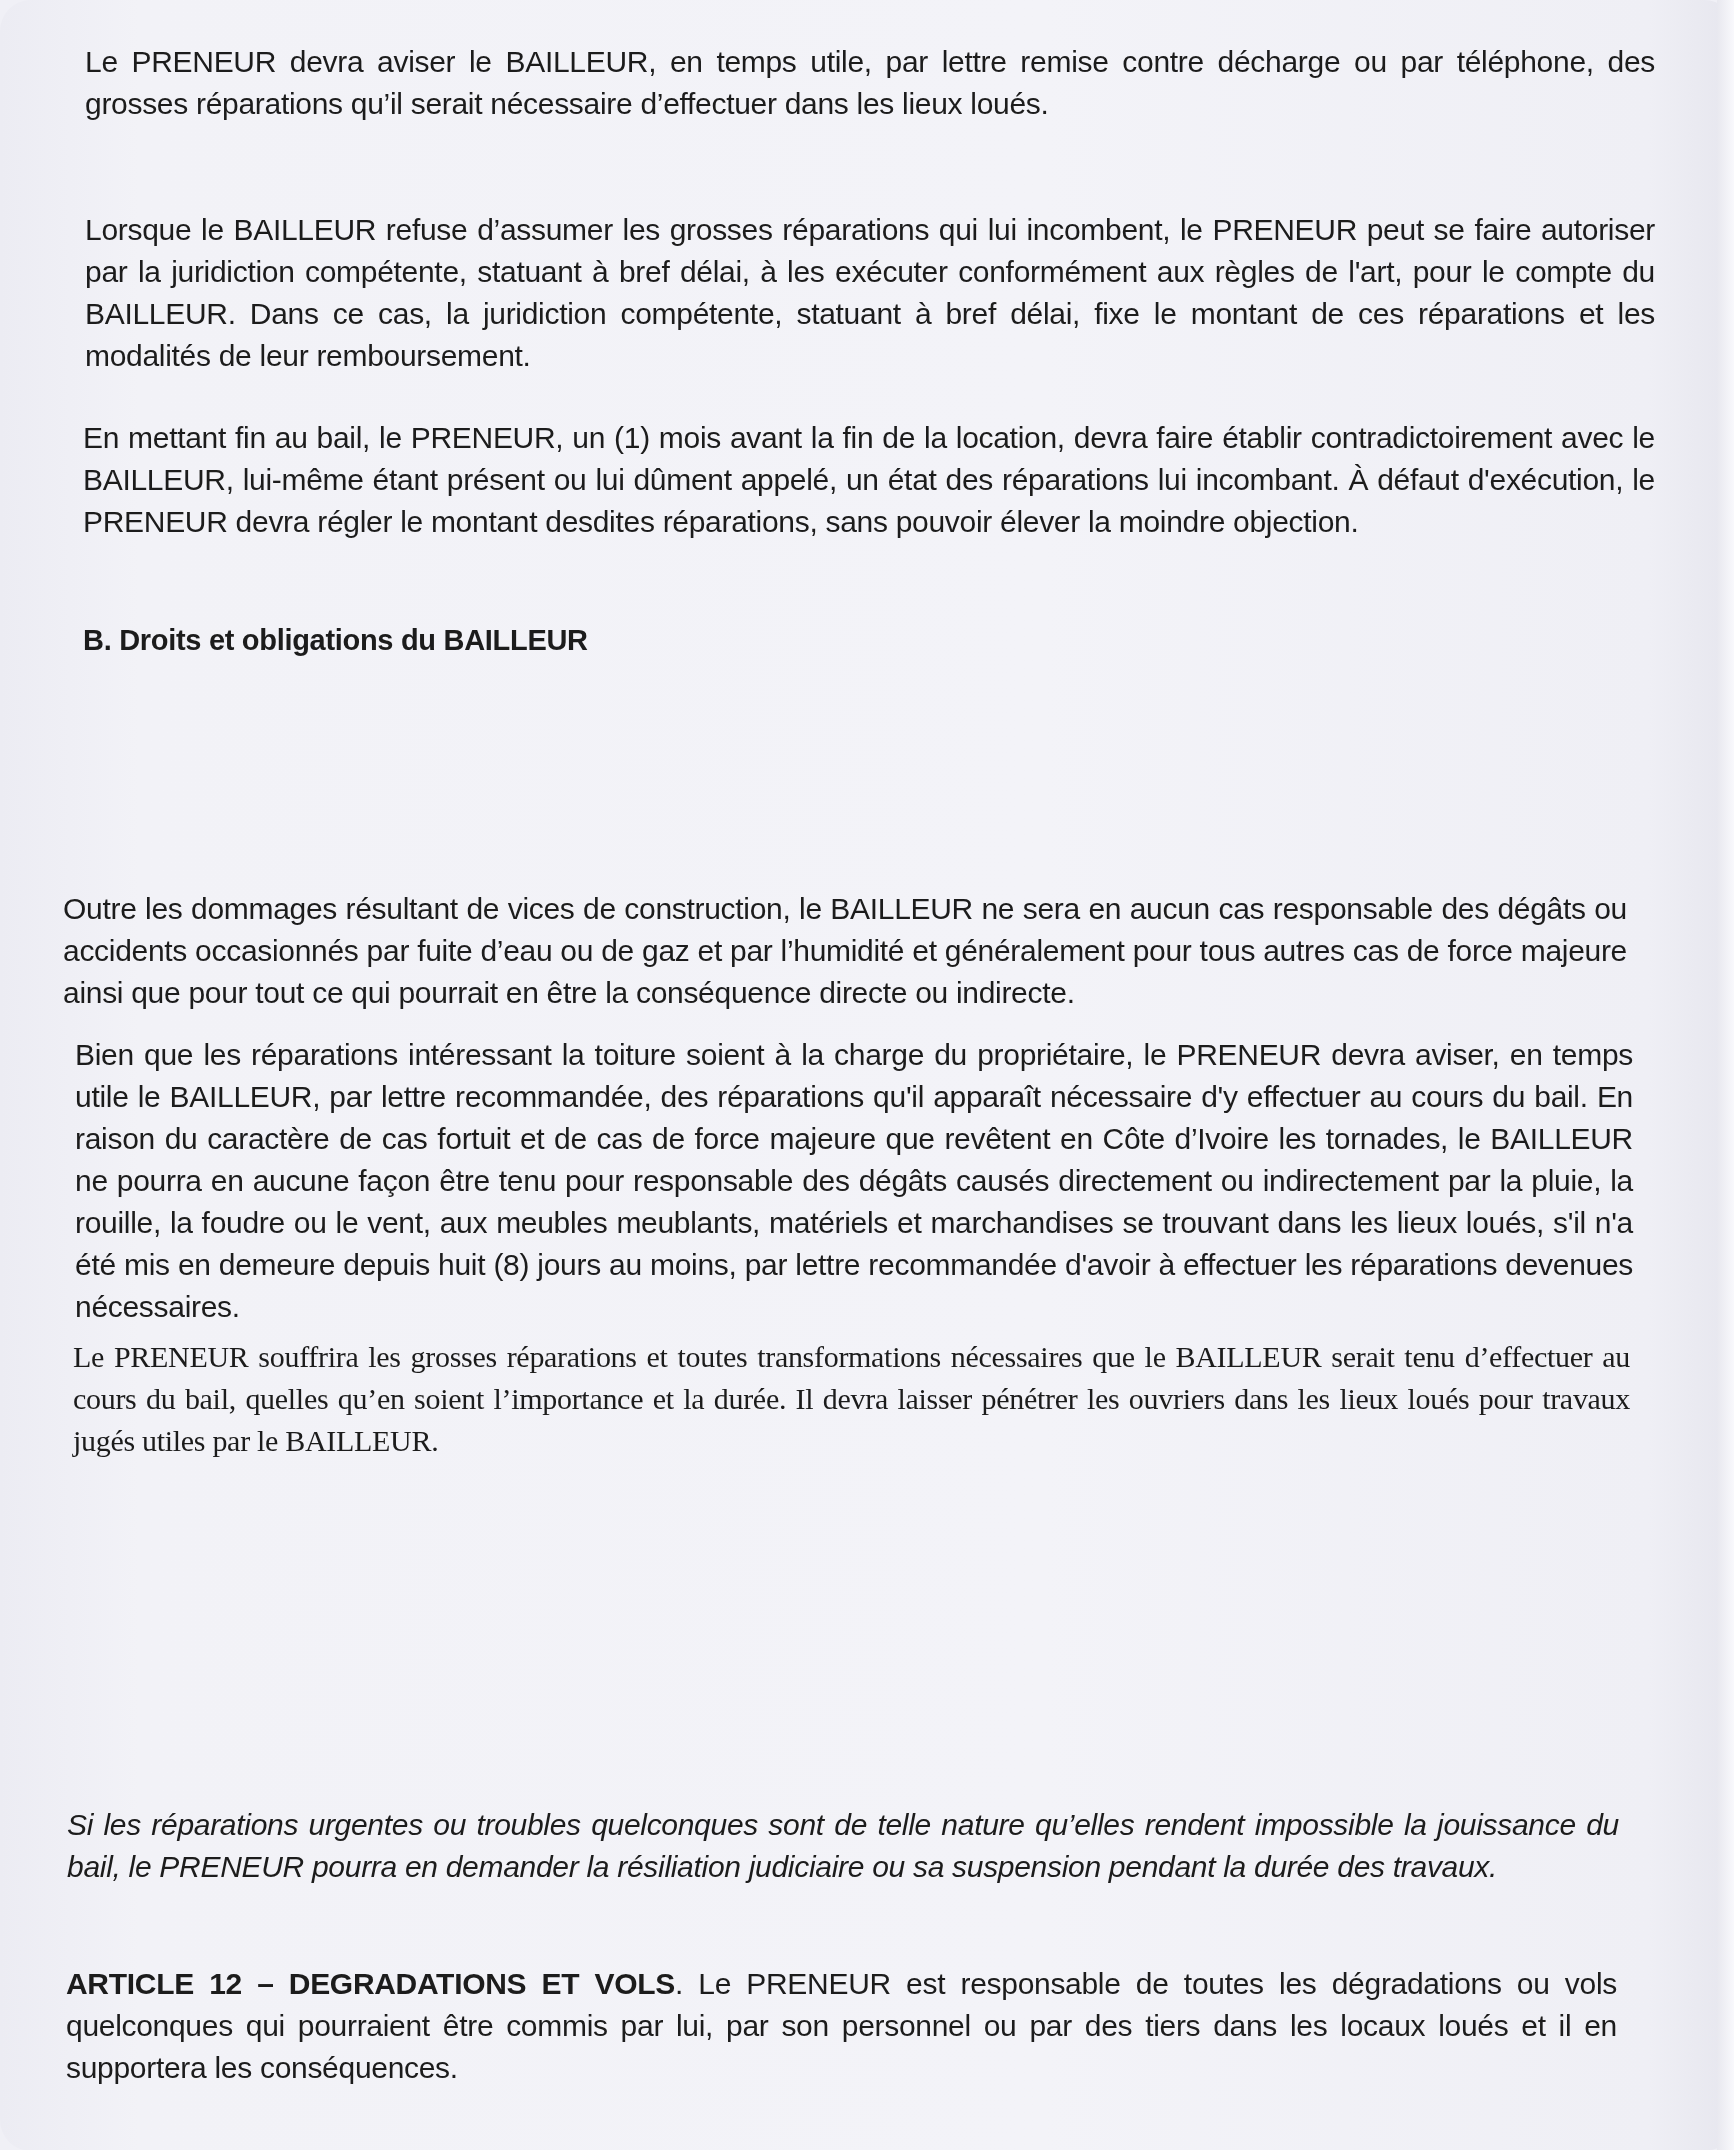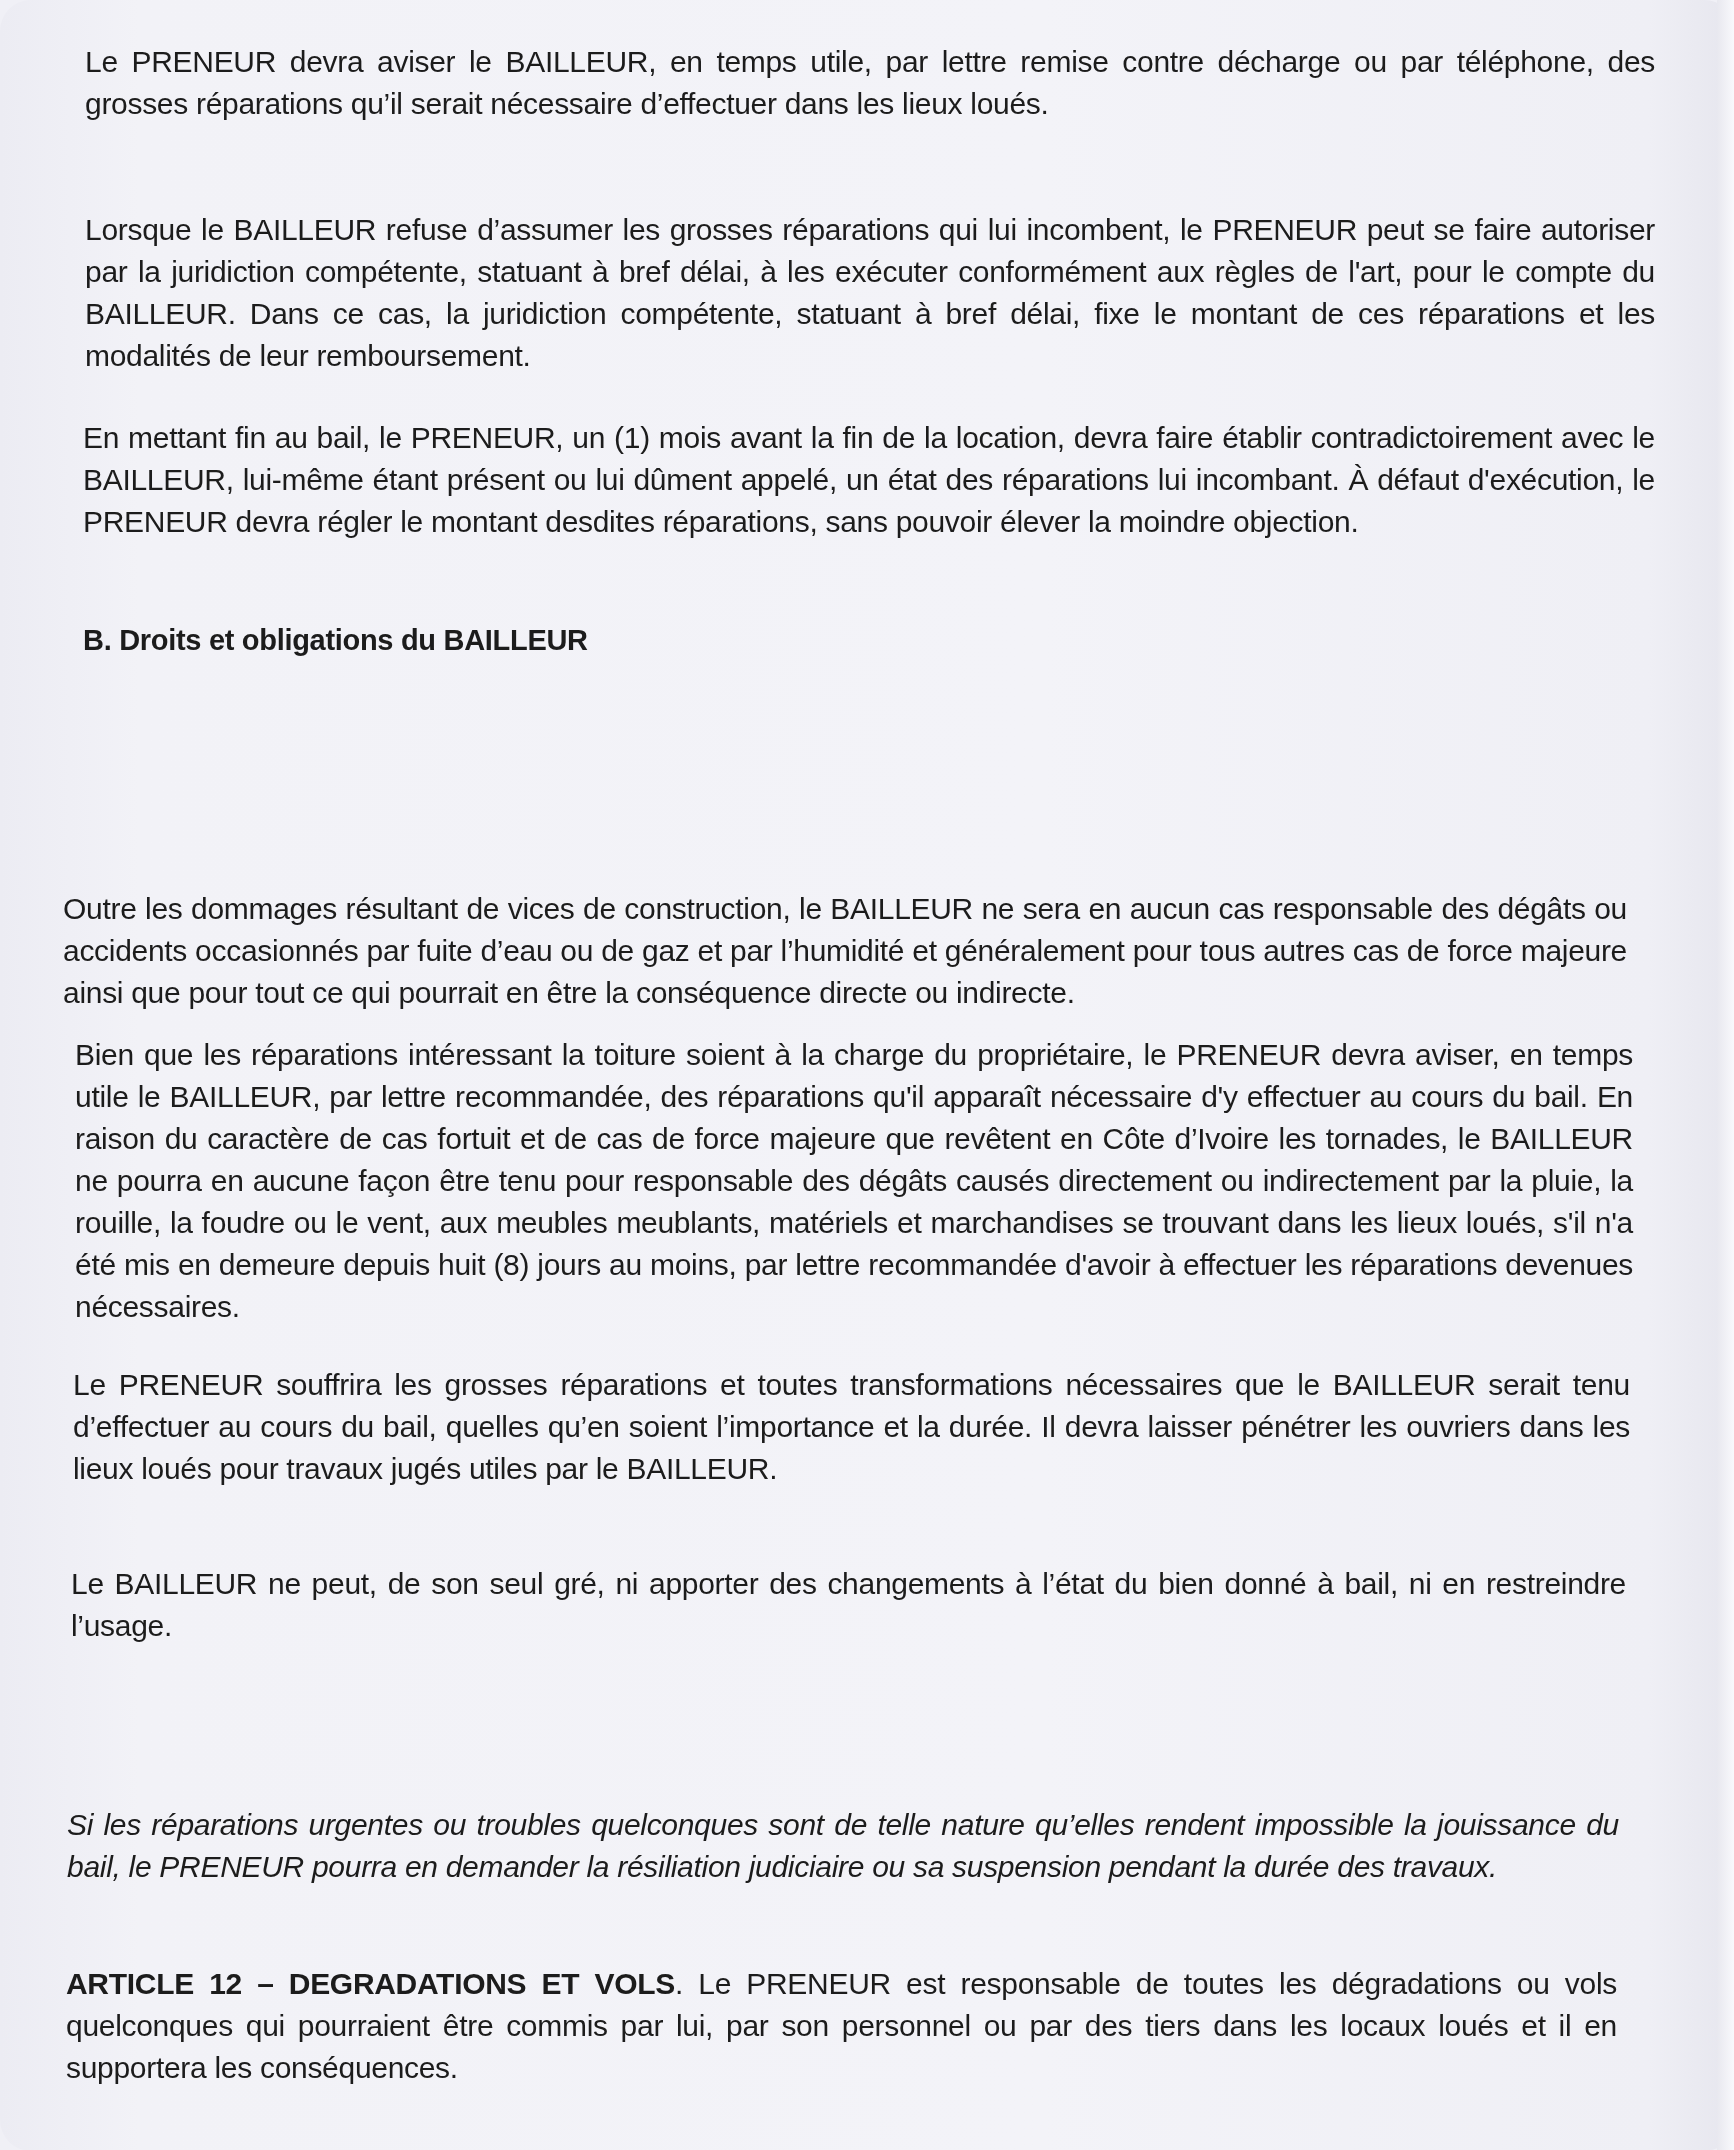--- a/index.html
+++ b/index.html
@@ -59,23 +59,22 @@
 
   <p class="p" style="left:83px; top:417px; width:1572px;">En mettant fin au bail, le PRENEUR, un (1) mois avant la fin de la location, devra faire établir contradictoirement avec le BAILLEUR, lui-même étant présent ou lui dûment appelé, un état des réparations lui incombant. À défaut d'exécution, le PRENEUR devra régler le montant desdites réparations, sans  pouvoir élever la moindre objection.</p>
 
   <h2 class="heading" style="left:83px; top:619px;">B. Droits  et obligations du BAILLEUR</h2>
 
 
   <p class="p" style="left:63px; top:888px; width:1564px;">Outre les dommages résultant de vices de construction, le BAILLEUR ne sera en aucun cas responsable des dégâts ou accidents occasionnés par fuite d’eau ou de gaz et par l’humidité et généralement pour tous autres cas de force majeure ainsi que pour tout ce qui pourrait en être la conséquence directe ou indirecte.</p>
 
   <p class="p" style="left:75px; top:1034px; width:1558px;">Bien que les réparations intéressant la toiture soient à la charge du propriétaire, le PRENEUR devra aviser, en temps utile le BAILLEUR, par lettre recommandée, des réparations qu'il apparaît nécessaire d'y effectuer au cours du bail. En raison du caractère de cas fortuit et de cas de force majeure que revêtent en Côte d’Ivoire les tornades, le BAILLEUR ne pourra en aucune façon être tenu pour responsable des dégâts causés directement ou indirectement par la pluie, la rouille, la foudre ou le vent, aux meubles meublants, matériels et marchandises se trouvant dans les lieux loués, s'il n'a été mis en demeure depuis huit (8) jours au moins, par lettre recommandée d'avoir à effectuer les réparations devenues nécessaires.</p>
 
-  <p class="p" style="left:73px; top:1364px; width:1557px;">Le PRENEUR souffrira les grosses réparations et toutes transformations nécessaires que le BAILLEUR serait tenu d’effectuer au cours du bail, quelles qu’en soient l’importance et la durée. Il devra laisser pénétrer les ouvriers dans les lieux loués pour travaux jugés utiles par le BAILLEUR.</p>
+  <p class="p" style="left:73px; top:1336px; width:1557px;font-family:Liberation Serif, serif;">Le PRENEUR souffrira les grosses réparations et toutes transformations nécessaires que le BAILLEUR serait tenu d’effectuer au cours du bail, quelles qu’en soient l’importance et la durée. Il devra laisser pénétrer les ouvriers dans les lieux loués pour travaux jugés utiles par le BAILLEUR.</p>
 
-  <p class="p" style="left:71px; top:1563px; width:1555px;">Le BAILLEUR ne peut, de son seul gré, ni apporter des changements à l’état du bien donné à bail, ni en restreindre l’usage.</p>
 
 
   <p class="p" style="left:67px; top:1804px; width:1552px;font-style:italic;">Si les réparations urgentes ou troubles quelconques sont de telle nature qu’elles rendent impossible la jouissance du bail, le PRENEUR pourra en demander la résiliation judiciaire ou sa suspension pendant la durée des travaux.</p>
 
   <p class="p" style="left:66px; top:1963px; width:1551px;">
     <span class="bold">ARTICLE 12 – DEGRADATIONS ET VOLS</span><span>.</span><span> Le PRENEUR est responsable de toutes les dégradations ou vols quelconques qui pourraient être commis par lui, par son personnel ou par des tiers dans les locaux loués et il en supportera les conséquences.</span>
   </p>
 </div>
 
 

